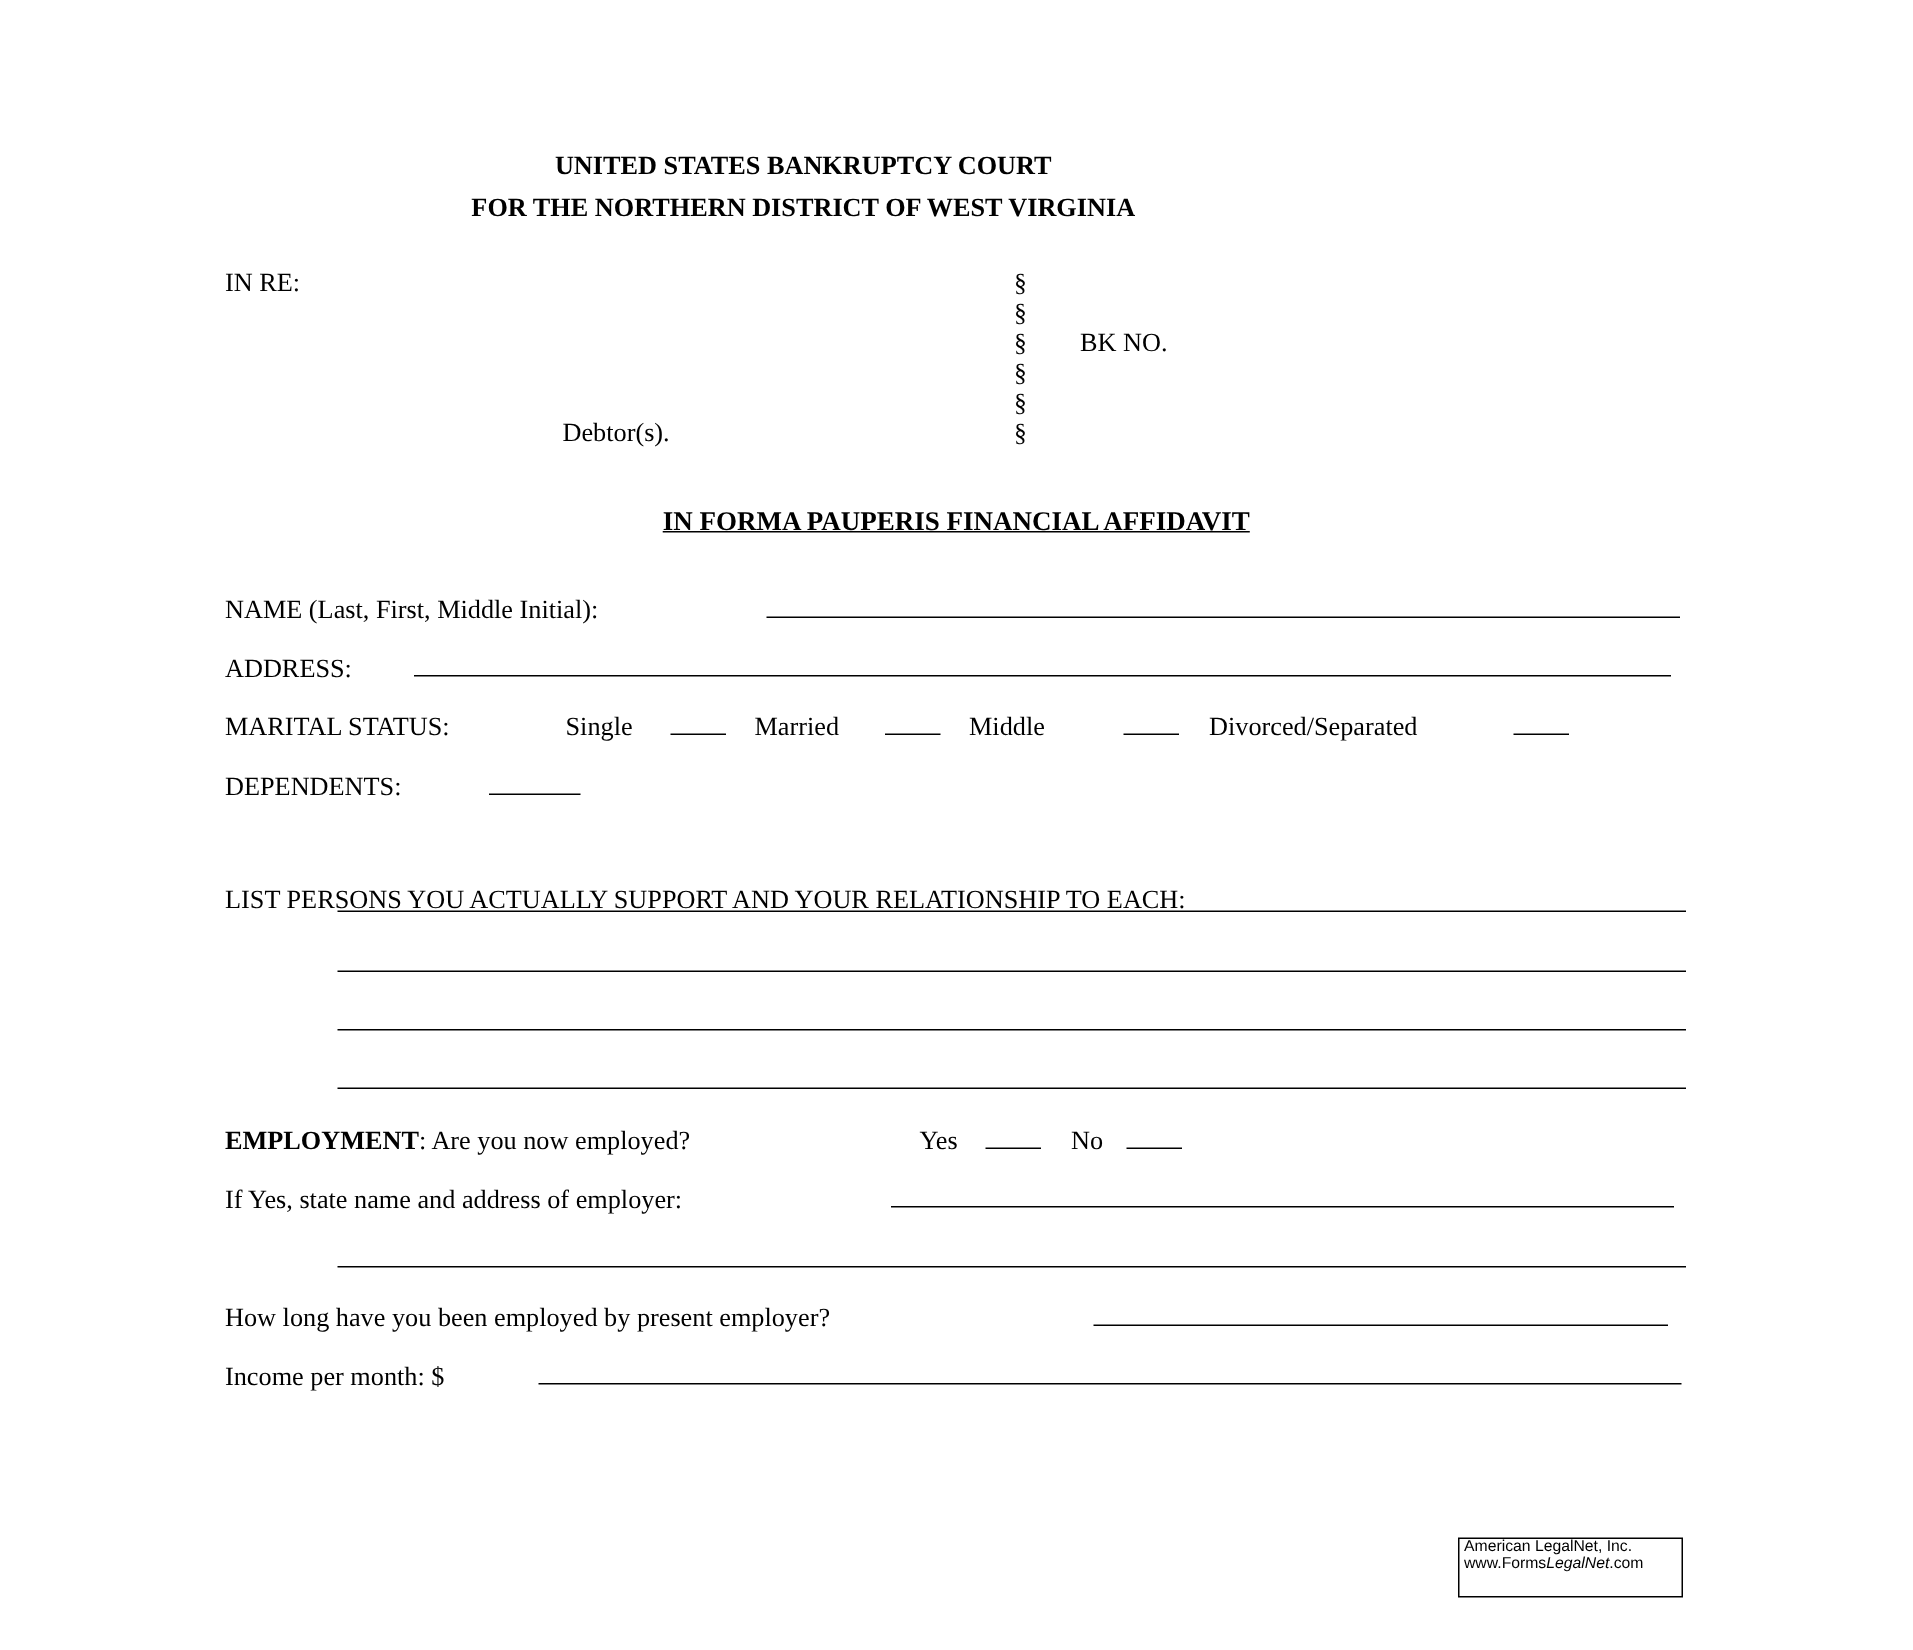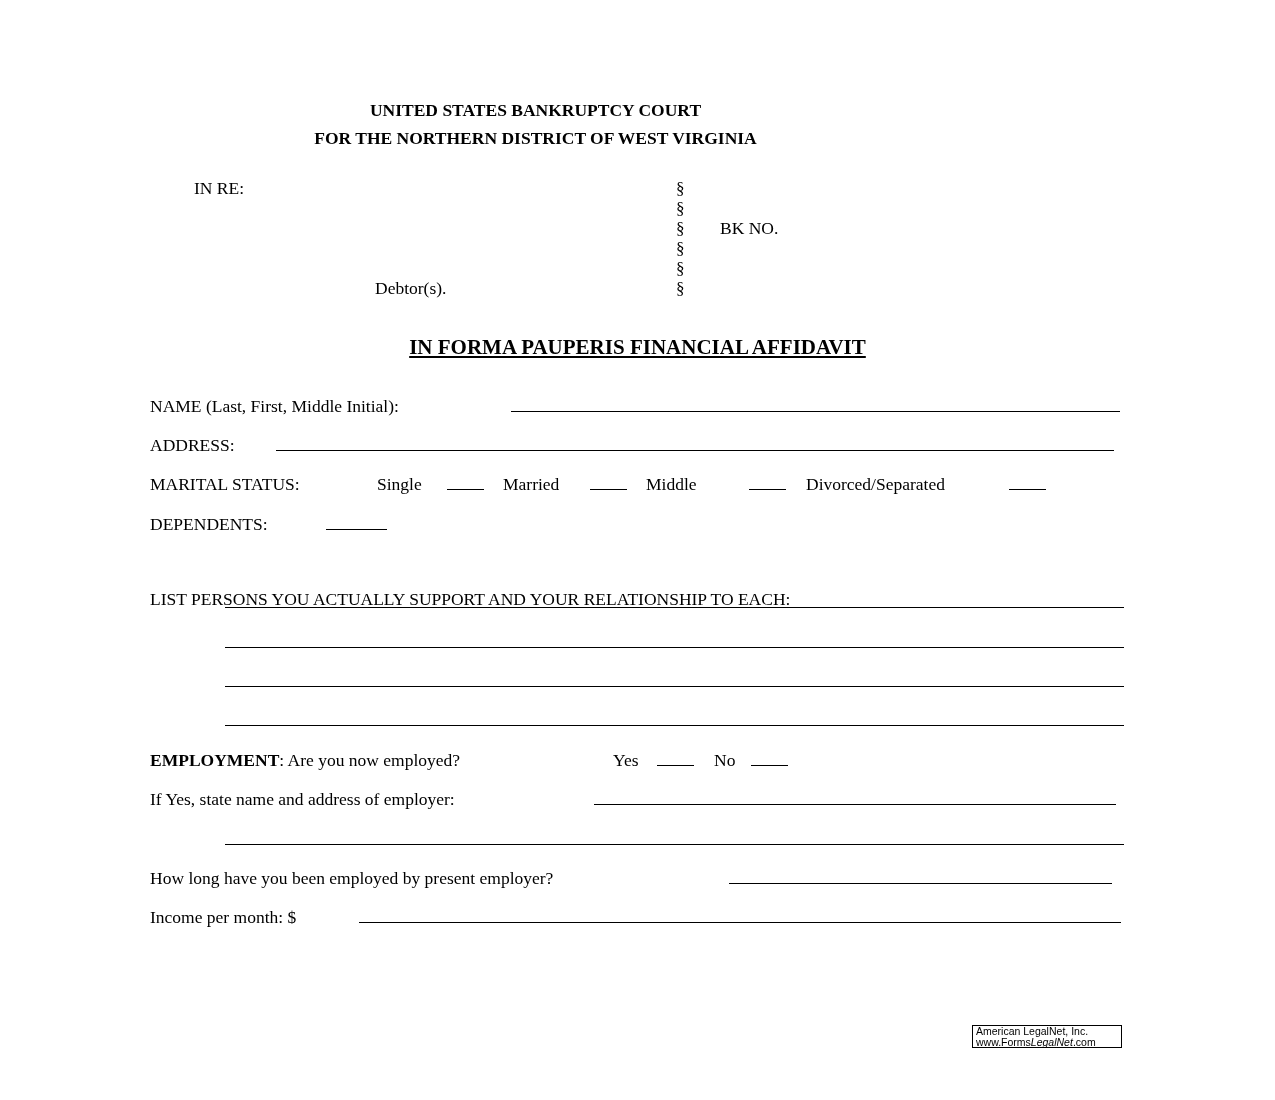--- a/index.html
+++ b/index.html
@@ -2,36 +2,36 @@
 <html><head>
 <meta charset="utf-8">
 <style>
   html, body { margin: 0; padding: 0; background: #ffffff; }
   body { width: 1275px; height: 1100px; position: relative; overflow: hidden;
          font-family: "Liberation Serif", "DejaVu Serif", serif; color: #000; }
   .abs { position: absolute; white-space: nowrap; font-size: 17.5px; line-height: 20px; }
   .header { position: absolute; left: 0; width: 1071px; text-align: center; font-weight: bold;
             font-size: 17.5px; line-height: 20px; }
   .title { position: absolute; left: 0; width: 1275px; text-align: center; font-weight: bold;
-           text-decoration: underline; font-size: 21px; line-height: 20px; }
+           text-decoration: underline; font-size: 18px; line-height: 20px; }
   .line { position: absolute; border-bottom: 1.2px solid #000; height: 0; }
   .sect { position: absolute; left: 676px; font-size: 17px; line-height: 20px; }
   .bold { font-weight: bold; }
-  .footer-box { position: absolute; left: 972px; top: 1025px; width: 150px; height: 23px;
+  .footer-box { position: absolute; left: 972px; top: 1025px; width: 150px; height: 40px;
                 border: 1px solid #000; font-family: "Liberation Sans", "DejaVu Sans", sans-serif;
                 font-size: 10.5px; line-height: 11px; padding: 0 0 0 3px; box-sizing: border-box; }
   .footer-box i { font-style: italic; }
 </style>
 </head>
 <body>
 
 <div class="header" style="top:100px;">UNITED STATES BANKRUPTCY COURT</div>
 <div class="header" style="top:128px;">FOR THE NORTHERN DISTRICT OF WEST VIRGINIA</div>
 
-<div class="abs" style="left:150px; top:178px;margin-left:44px;">IN RE:</div>
+<div class="abs" style="left:150px; top:178px;">IN RE:</div>
 <div class="abs" style="left:375px; top:278px;">Debtor(s).</div>
 <div class="sect" style="top:179px;">§</div>
 <div class="sect" style="top:199px;">§</div>
 <div class="sect" style="top:219px;">§</div>
 <div class="sect" style="top:239px;">§</div>
 <div class="sect" style="top:259px;">§</div>
 <div class="sect" style="top:279px;">§</div>
 <div class="abs" style="left:720px; top:218px;">BK NO.</div>
 
 <div class="title" style="top:337px;">IN FORMA PAUPERIS FINANCIAL AFFIDAVIT</div>

